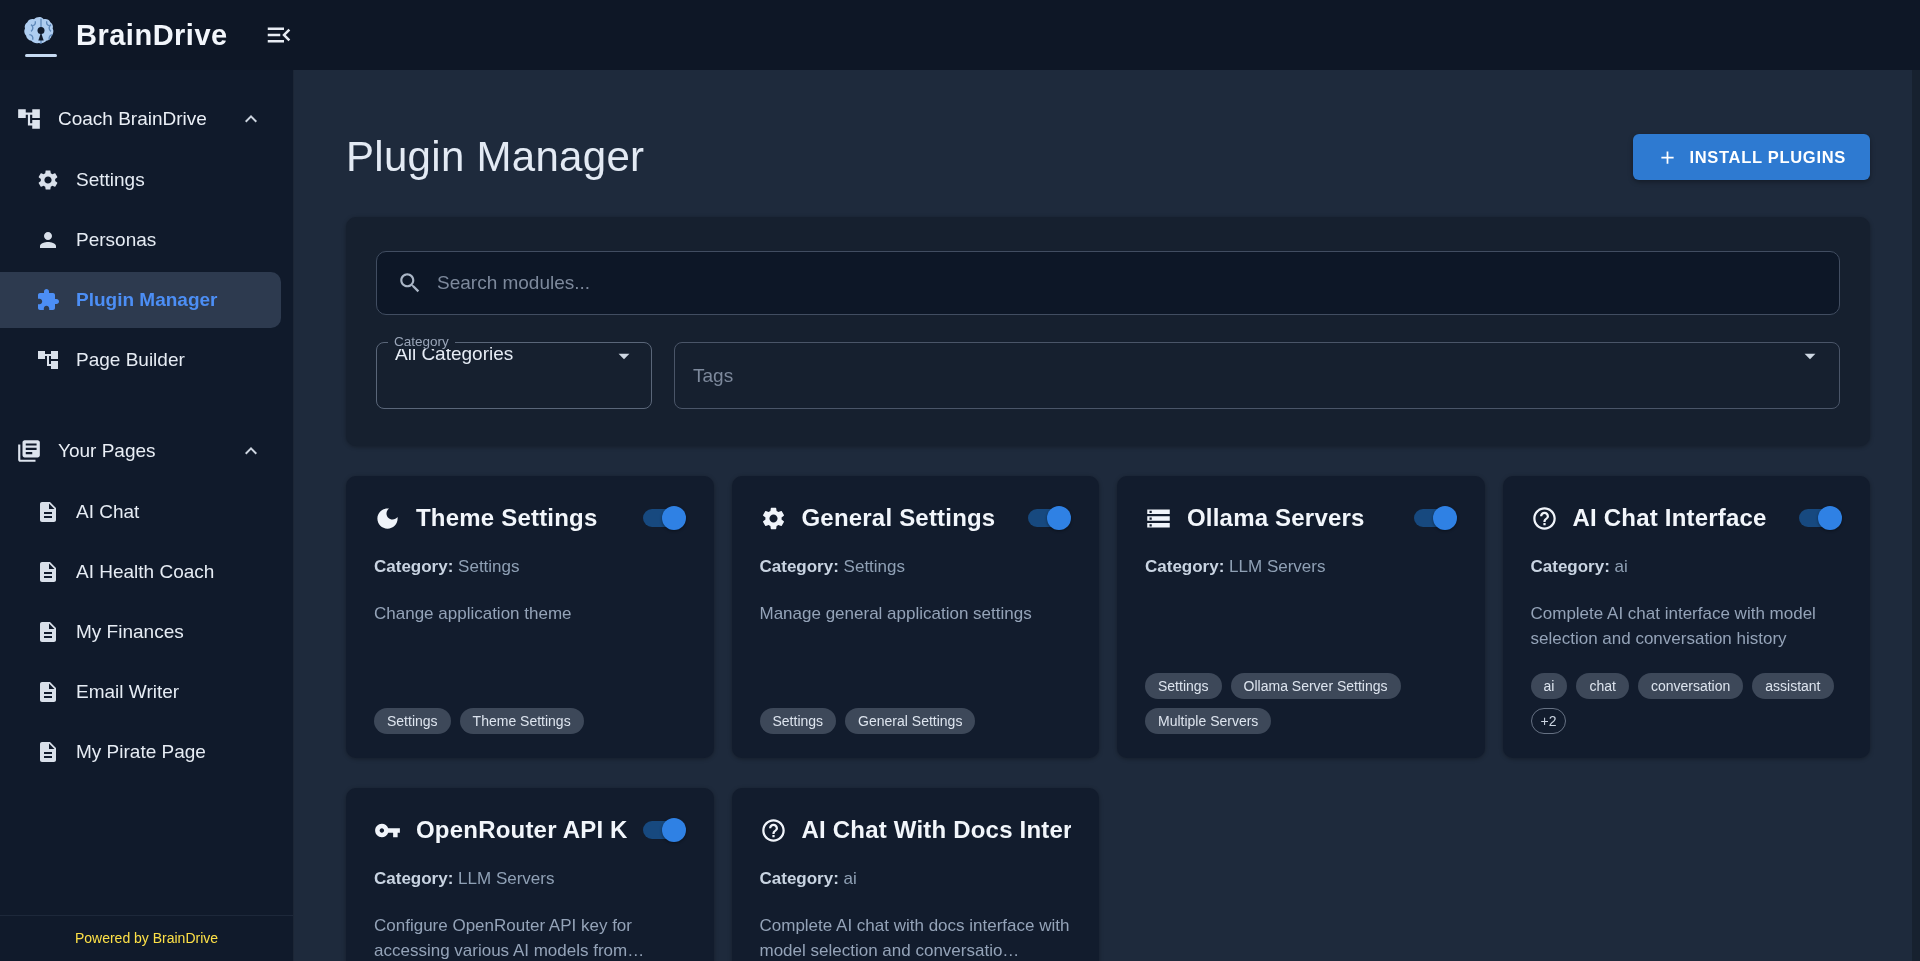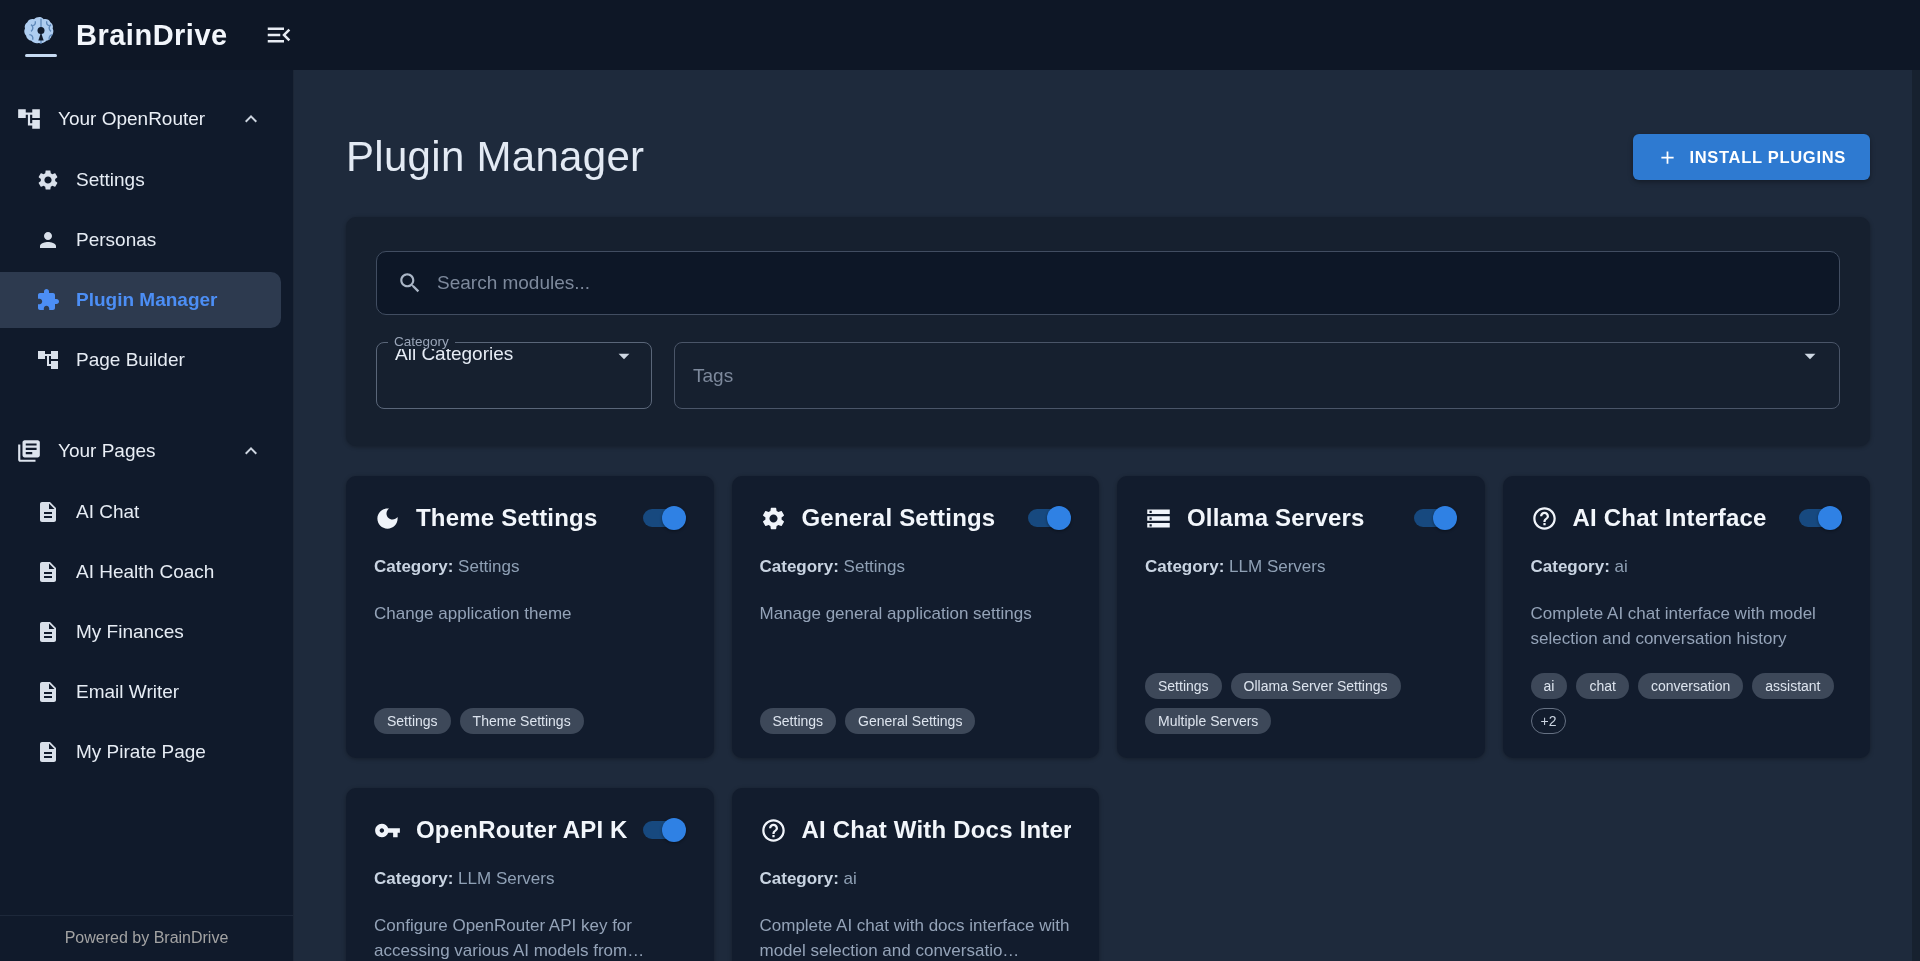--- a/index.html
+++ b/index.html
@@ -32,21 +32,21 @@
   .section-header .chev { width:24px; height:24px; color:#cdd5e0; flex:none; }
   .side-item { display:flex; align-items:center; height:56px; margin:4px 12px 4px 0;
     padding-left:36px; border-radius:0 10px 10px 0; cursor:pointer; }
   .side-item .it-icon { width:24px; height:24px; color:#d9e0ea; margin-right:16px; flex:none; }
   .side-item .it-label { color:#e6ecf4; font-size:19px; white-space:nowrap; }
   .side-item.active { background:#2d3a4f; }
   .side-item.active .it-icon { color:#4c8ef5; }
   .side-item.active .it-label { color:#4c8ef5; font-weight:bold; }
   .section-gap { height:30px; }
   .side-footer { border-top:1px solid #27324499; padding:13px 0 14px; text-align:center; }
-  .side-footer span { color:#a3a3a3; font-size:16px; }
+  .side-footer span { color:#fde047; font-size:14px; }
 
   
   .main { position:absolute; left:294px; top:70px; width:1626px; height:891px;
     padding:63px 50px 0 52px; overflow:hidden; }
   .title-row { display:flex; align-items:center; justify-content:space-between; }
   .page-title { color:#e3eaf4; font-size:42px; font-weight:400; letter-spacing:.3px; }
   .install-btn { display:flex; align-items:center; gap:11px; height:46px; padding:0 24px;
     background:#2e7ad1; border:none; border-radius:6px; color:#ffffff; font-size:16.5px;
     font-weight:bold; letter-spacing:.7px; cursor:pointer;
     font-family:"Liberation Sans", sans-serif; box-shadow:0 2px 5px rgba(0,0,0,.35); }
@@ -120,21 +120,21 @@
     <path d="M3 18h13v-2H3v2zm0-5h10v-2H3v2zm0-7v2h13V6H3zm18 9.59L17.42 12 21 8.41 19.59 7l-5 5 5 5L21 15.59z"></path>
   </svg>
 </header>
 
 <nav class="sidebar">
   <div class="side-scroll" id="sidebar-sections">
       <div class="section-header">
         <svg class="sec-icon" viewBox="0 0 24 24" fill="currentColor">
           <path d="M22 11V3h-7v3H9V3H2v8h7V8h2v10h4v3h7v-8h-7v3h-2V8h2v3z"></path>
         </svg>
-        <span class="sec-label">Your OpenRouter</span>
+        <span class="sec-label">Coach BrainDrive</span>
         <svg class="chev" viewBox="0 0 24 24" fill="currentColor">
           <path d="M12 8l-6 6 1.41 1.41L12 10.83l4.59 4.58L18 14z"></path>
         </svg>
       </div>
       <div class="side-item">
         <svg class="it-icon" viewBox="0 0 24 24" fill="currentColor">
           <path d="M19.14 12.94c.04-.3.06-.61.06-.94 0-.32-.02-.64-.07-.94l2.03-1.58c.18-.14.23-.41.12-.61l-1.92-3.32c-.12-.22-.37-.29-.59-.22l-2.39.96c-.5-.38-1.03-.7-1.62-.94l-.36-2.54c-.04-.24-.24-.41-.48-.41h-3.84c-.24 0-.43.17-.47.41l-.36 2.54c-.59.24-1.13.57-1.62.94l-2.39-.96c-.22-.08-.47 0-.59.22L2.74 8.87c-.12.21-.08.47.12.61l2.03 1.58c-.05.3-.09.63-.09.94s.02.64.07.94l-2.03 1.58c-.18.14-.23.41-.12.61l1.92 3.32c.12.22.37.29.59.22l2.39-.96c.5.38 1.03.7 1.62.94l.36 2.54c.05.24.24.41.48.41h3.84c.24 0 .44-.17.47-.41l.36-2.54c.59-.24 1.13-.56 1.62-.94l2.39.96c.22.08.47 0 .59-.22l1.92-3.32c.12-.22.07-.47-.12-.61l-2.01-1.58zM12 15.6c-1.98 0-3.6-1.62-3.6-3.6s1.62-3.6 3.6-3.6 3.6 1.62 3.6 3.6-1.62 3.6-3.6 3.6z"></path>
         </svg>
         <span class="it-label">Settings</span>
       </div>

